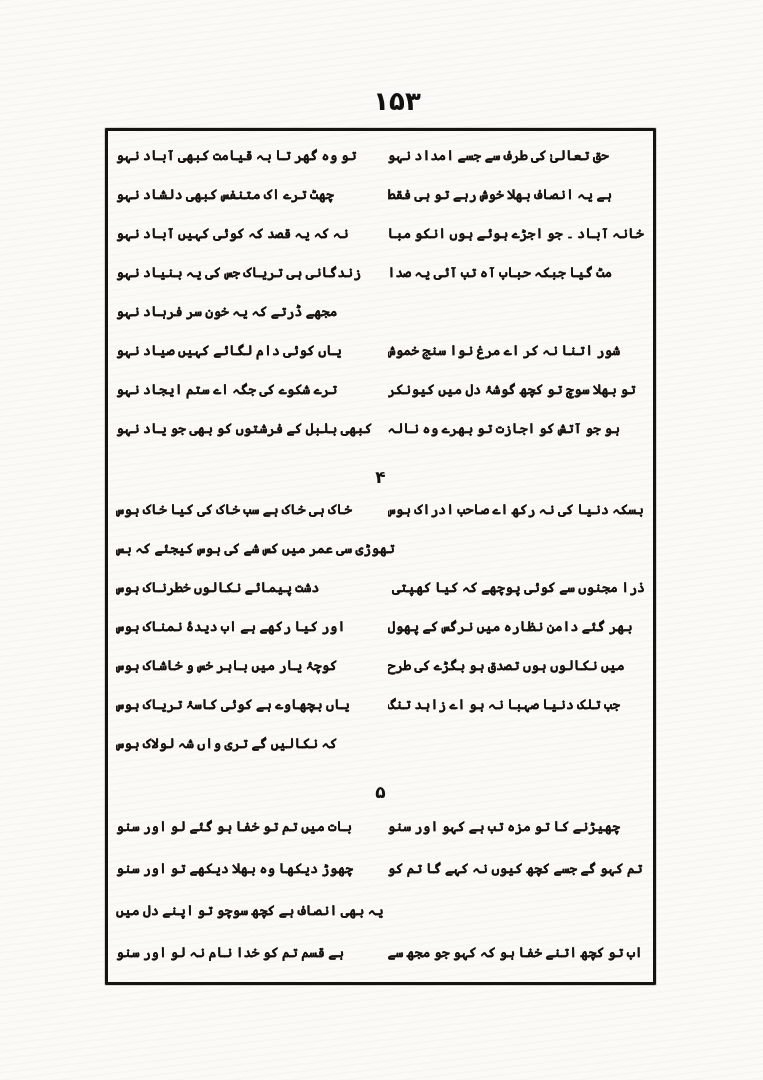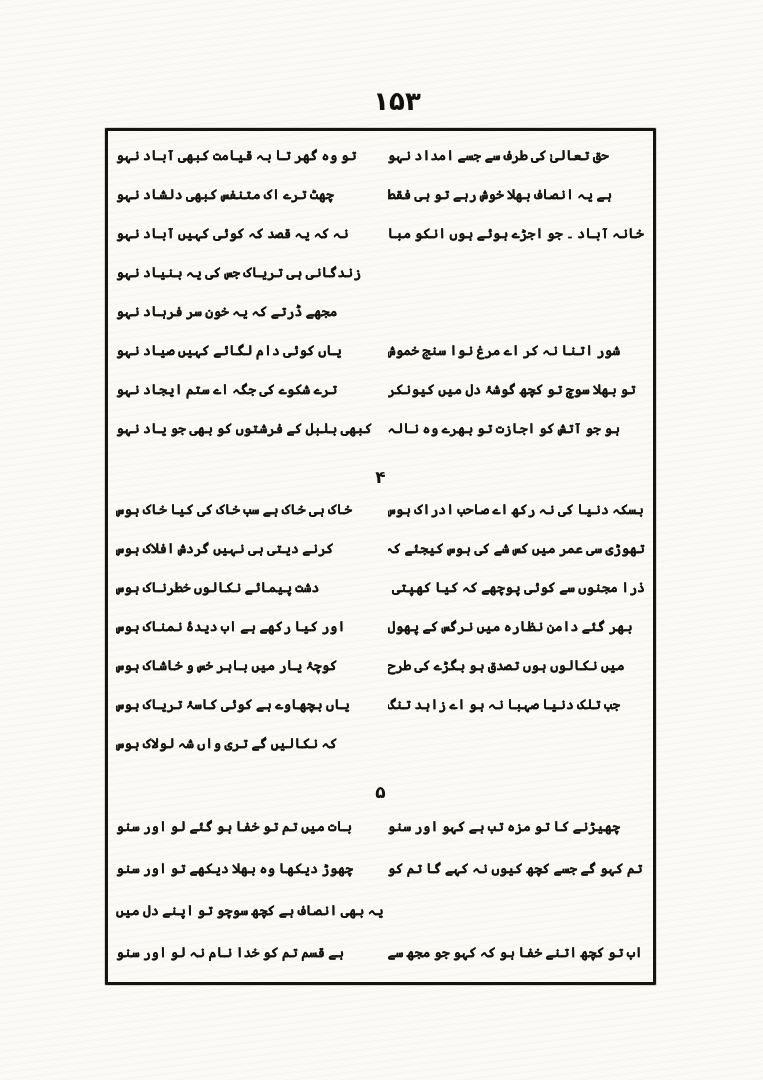--- a/index.html
+++ b/index.html
@@ -86,20 +86,21 @@
         </div>
         <div class="couplet-row">
           <div class="hemistich">ہے یہ انصاف بھلا خوش رہے تو ہی فقط</div>
           <div class="hemistich">چھٹ ترے اک متنفس کبھی دلشاد نہو</div>
         </div>
         <div class="couplet-row">
           <div class="hemistich">خانہ آباد ۔ جو اجڑے ہوئے ہوں انکو مبا</div>
           <div class="hemistich">نہ کہ یہ قصد کہ کوئی کہیں آباد نہو</div>
         </div>
         <div class="couplet-row">
+          <div class="hemistich">مٹ گیا جبکہ حباب آہ تب آئی یہ صدا</div>
           <div class="hemistich">زندگانی ہی تریاک جس کی یہ بنیاد نہو</div>
         </div>
         <div class="couplet-row">
           <div class="hemistich">مجھے ڈرتے کہ یہ خون سر فرہاد نہو</div>
         </div>
         <div class="couplet-row">
           <div class="hemistich">شور اتنا نہ کر اے مرغ نوا سنج خموش</div>
           <div class="hemistich">یاں کوئی دام لگائے کہیں صیاد نہو</div>
         </div>
         <div class="couplet-row">
@@ -112,21 +113,20 @@
         </div>
       </div>
     <div class="ghazal ghazal-2">
         <div class="section-marker">۴</div>
         <div class="couplet-row">
           <div class="hemistich">بسکہ دنیا کی نہ رکھ اے صاحب ادراک ہوس</div>
           <div class="hemistich">خاک ہی خاک ہے سب خاک کی کیا خاک ہوس</div>
         </div>
         <div class="couplet-row">
           <div class="hemistich">تھوڑی سی عمر میں کس شے کی ہوس کیجئے کہ بس</div>
-          <div class="hemistich">کرنے دیتی ہی نہیں گردش افلاک ہوس</div>
         </div>
         <div class="couplet-row">
           <div class="hemistich">ذرا مجنوں سے کوئی پوچھے کہ کیا کھپتی ہے</div>
           <div class="hemistich">دشت پیمائے نکالوں خطرناک ہوس</div>
         </div>
         <div class="couplet-row">
           <div class="hemistich">بھر گئے دامن نظارہ میں نرگس کے پھول</div>
           <div class="hemistich">اور کیا رکھے ہے اب دیدۂ نمناک ہوس</div>
         </div>
         <div class="couplet-row">

